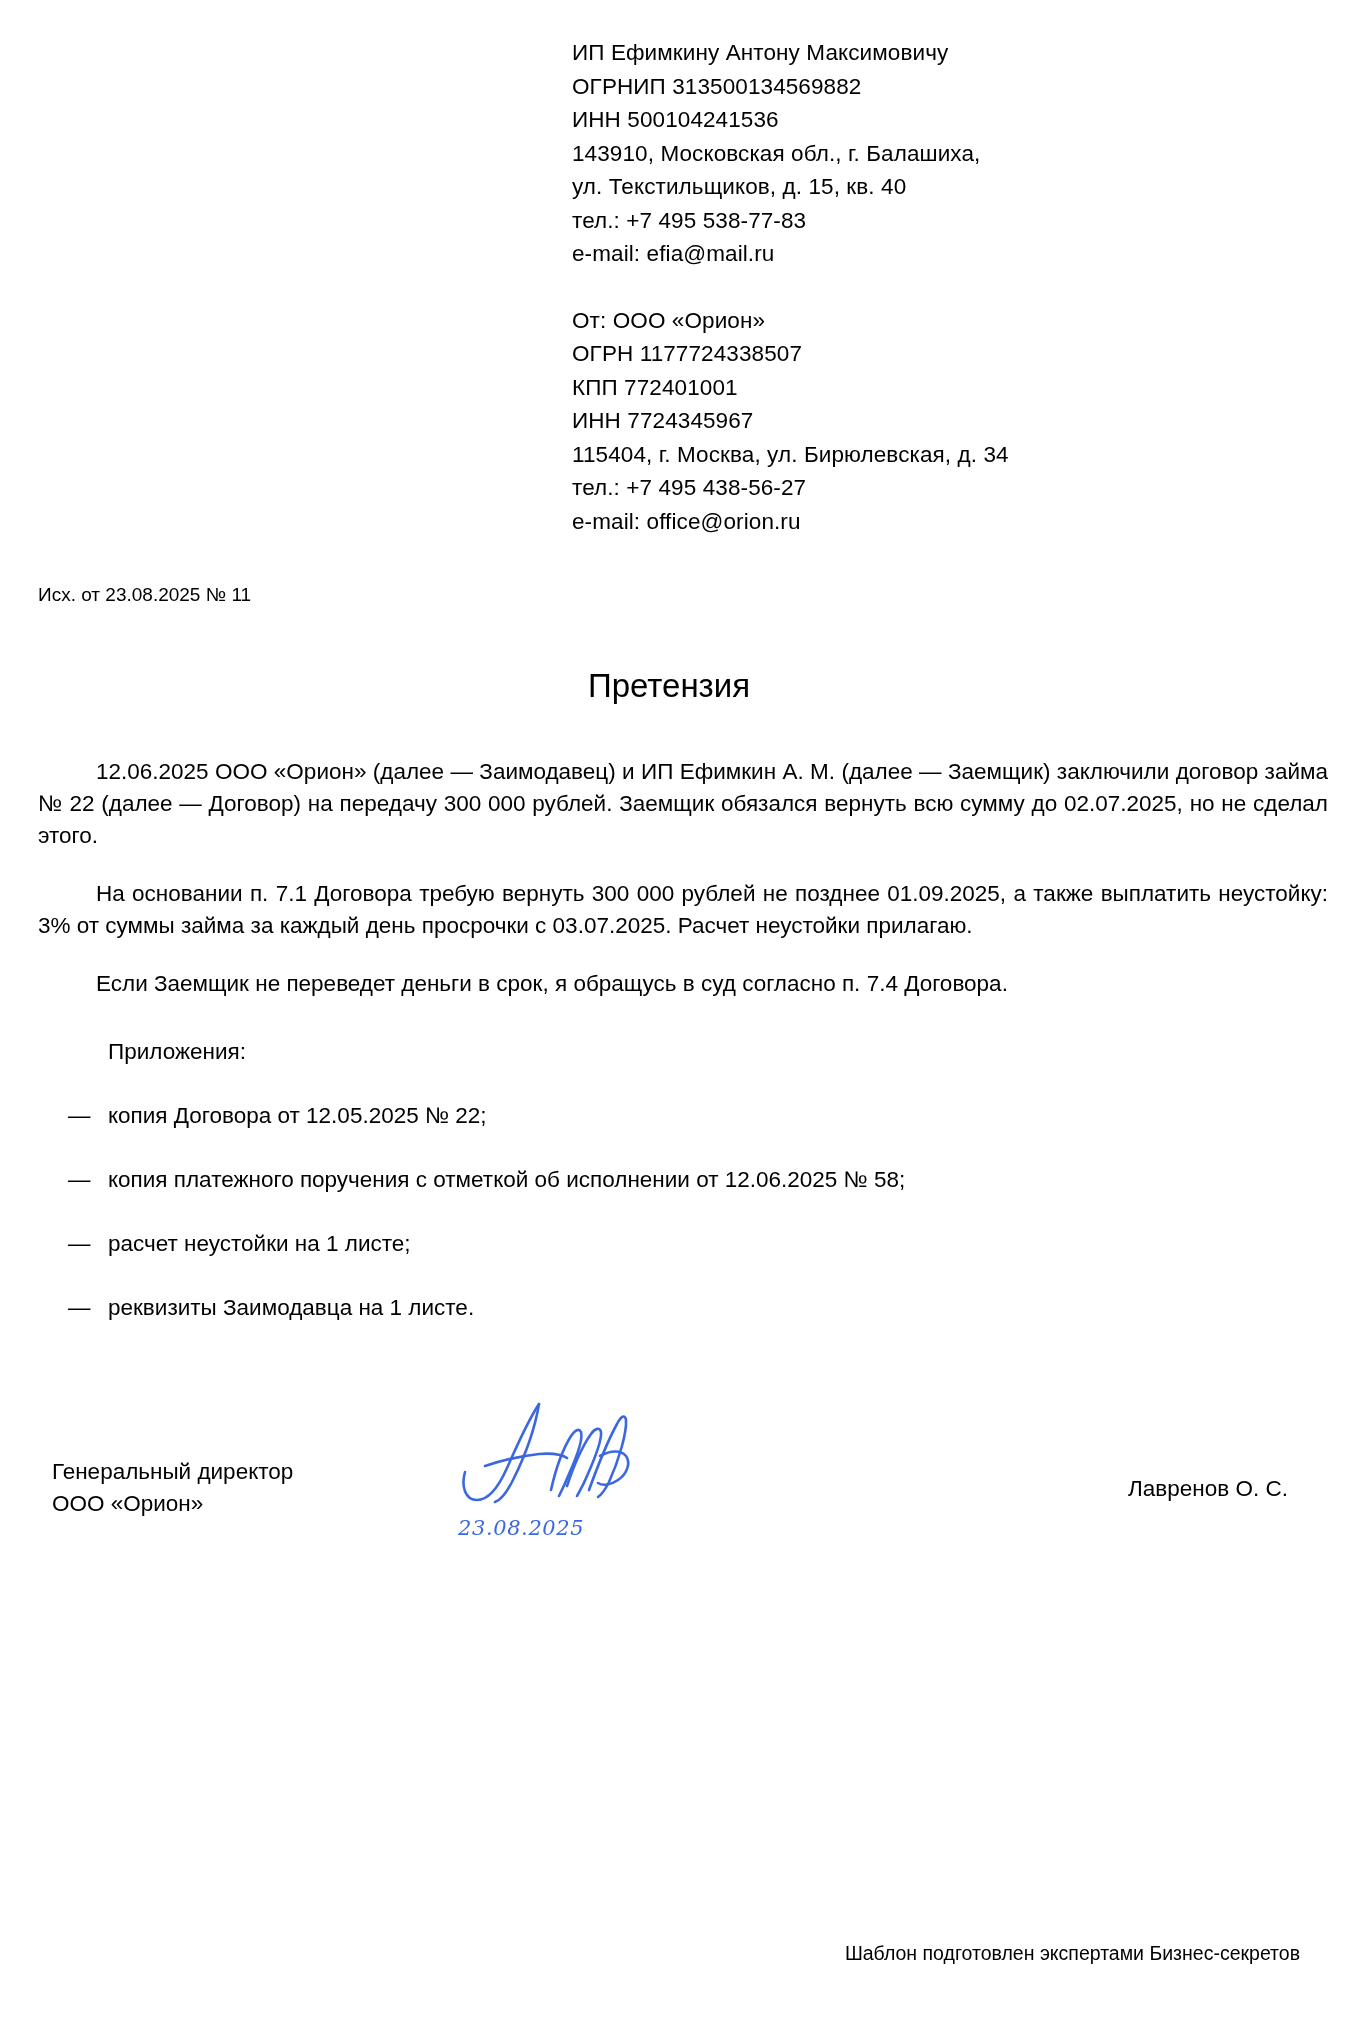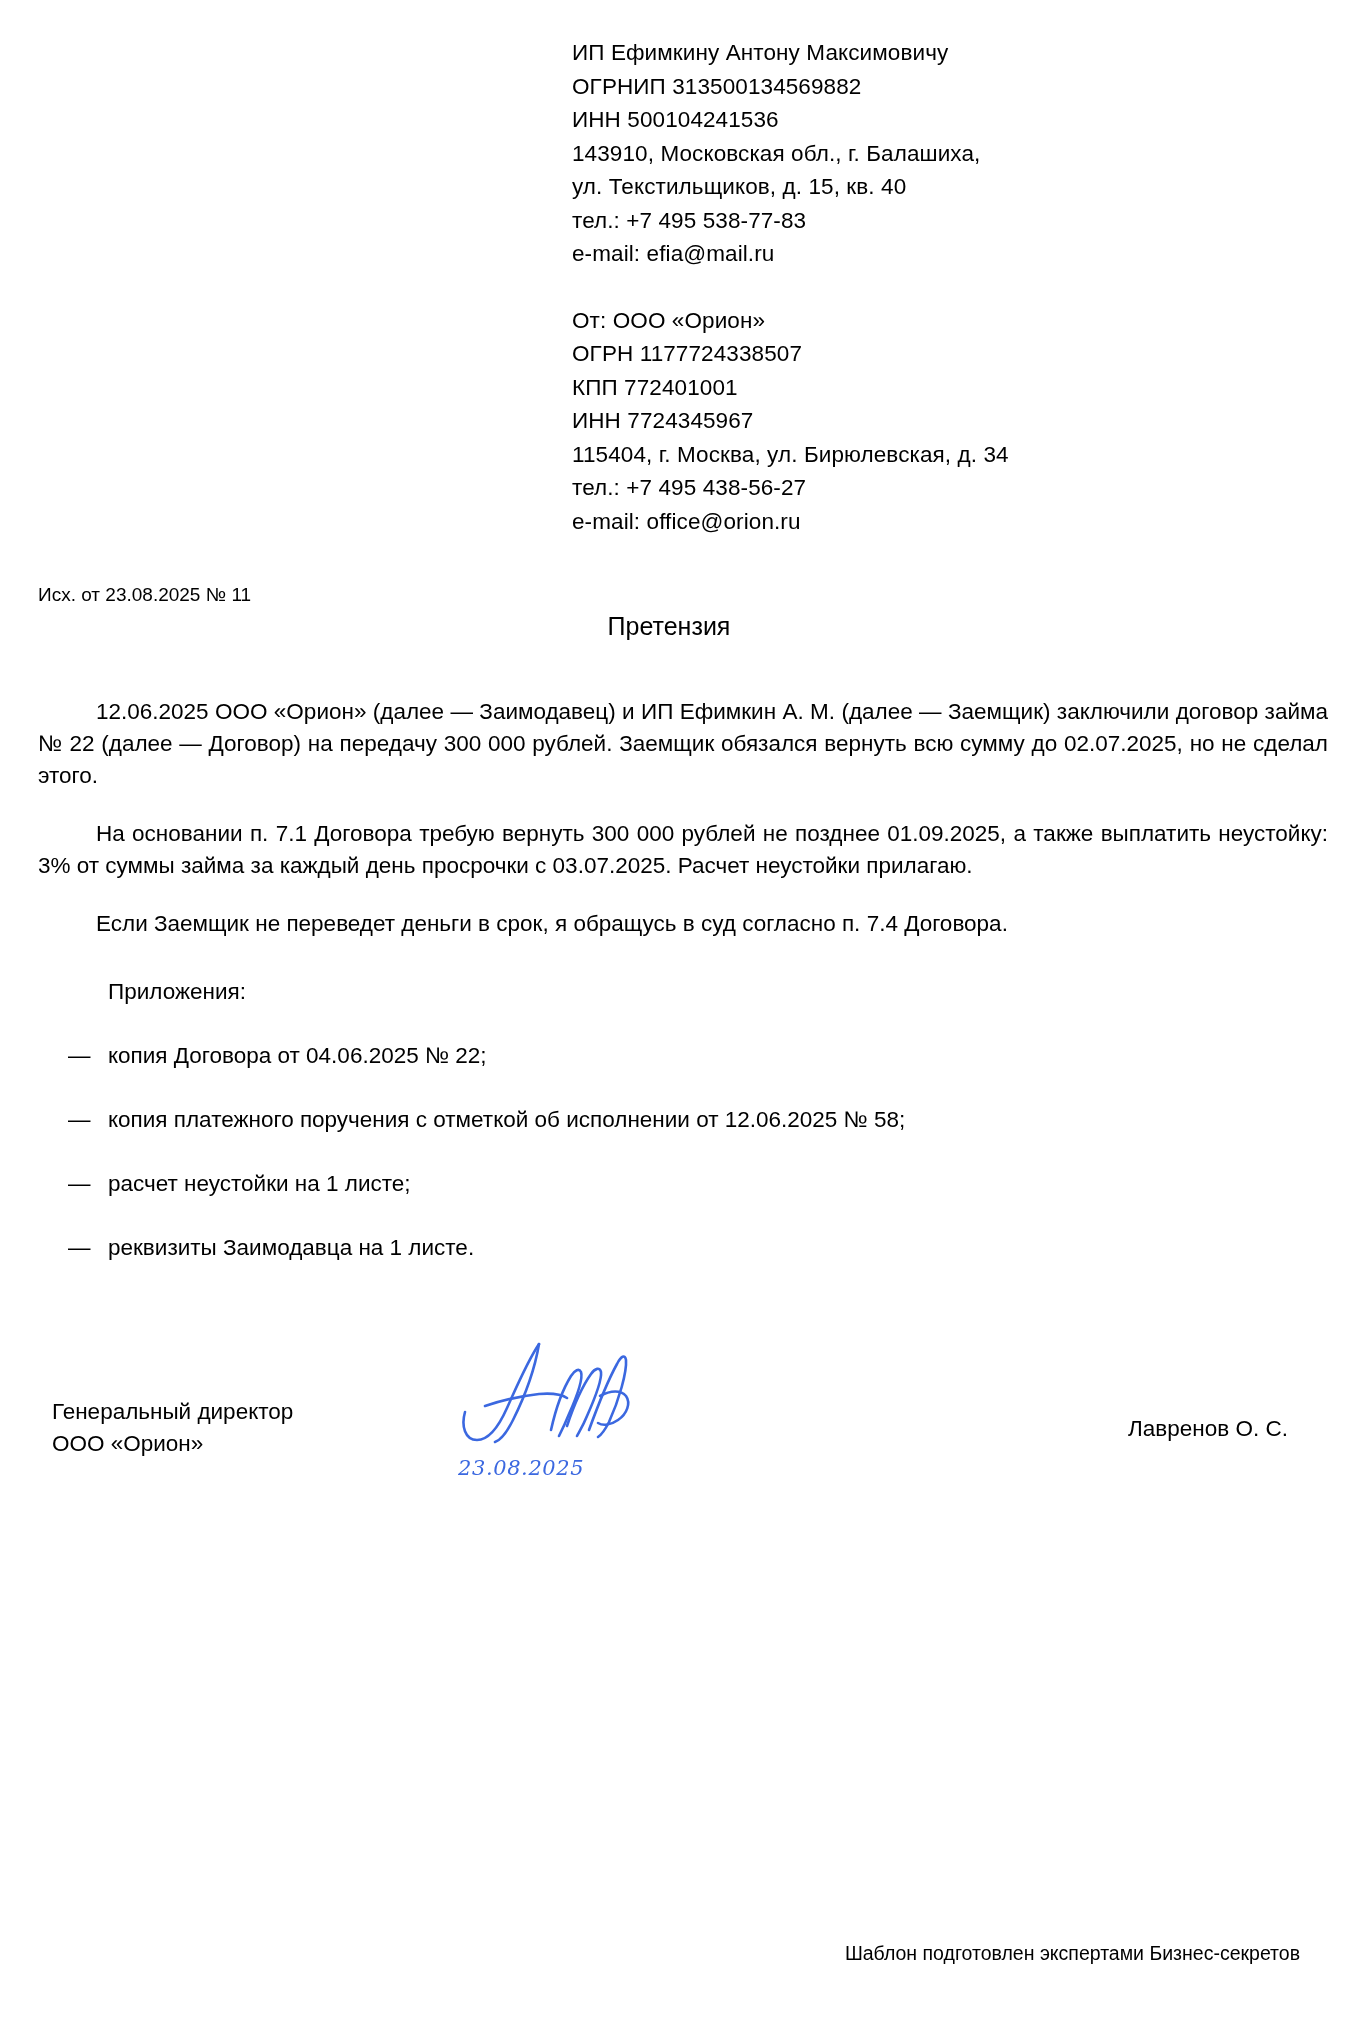--- a/index.html
+++ b/index.html
@@ -45,22 +45,23 @@
   
   .outgoing {
     margin-top: 42px;
     padding-left: 38px;
     font-size: 19px;
     line-height: 30px;
   }
 
   
   .doc-title {
+    margin-top: 60px;
     text-align: center;
-    font-size: 25px;
+    font-size: 33px;
     line-height: 32px;
     padding-right: 22px;
   }
 
   
   .body-area {
     margin-top: 54px;
     padding-left: 38px;
     padding-right: 32px;
   }
@@ -194,21 +195,21 @@
 
     <p class="para">12.06.2025 ООО «Орион» (далее — Заимодавец) и ИП Ефимкин А. М. (далее — Заемщик) заключили договор займа № 22 (далее — Договор) на передачу 300 000 рублей. Заемщик обязался вернуть всю сумму до 02.07.2025, но не сделал этого.</p>
     <p class="para">На основании п. 7.1 Договора требую вернуть 300 000 рублей не позднее 01.09.2025, а также выплатить неустойку: 3% от суммы займа за каждый день просрочки с 03.07.2025. Расчет неустойки прилагаю.</p>
     <p class="para">Если Заемщик не переведет деньги в срок, я обращусь в суд согласно п. 7.4 Договора.</p>
 
     <p class="attach-heading">Приложения:</p>
 
     <ul class="attach-list">
       <li class="attach-item">
         <span class="attach-dash">—</span>
-        <span>копия Договора от 04.06.2025 № 22;</span>
+        <span>копия Договора от 12.05.2025 № 22;</span>
       </li>
       <li class="attach-item">
         <span class="attach-dash">—</span>
         <span>копия платежного поручения с отметкой об исполнении от 12.06.2025 № 58;</span>
       </li>
       <li class="attach-item">
         <span class="attach-dash">—</span>
         <span>расчет неустойки на 1 листе;</span>
       </li>
       <li class="attach-item">

